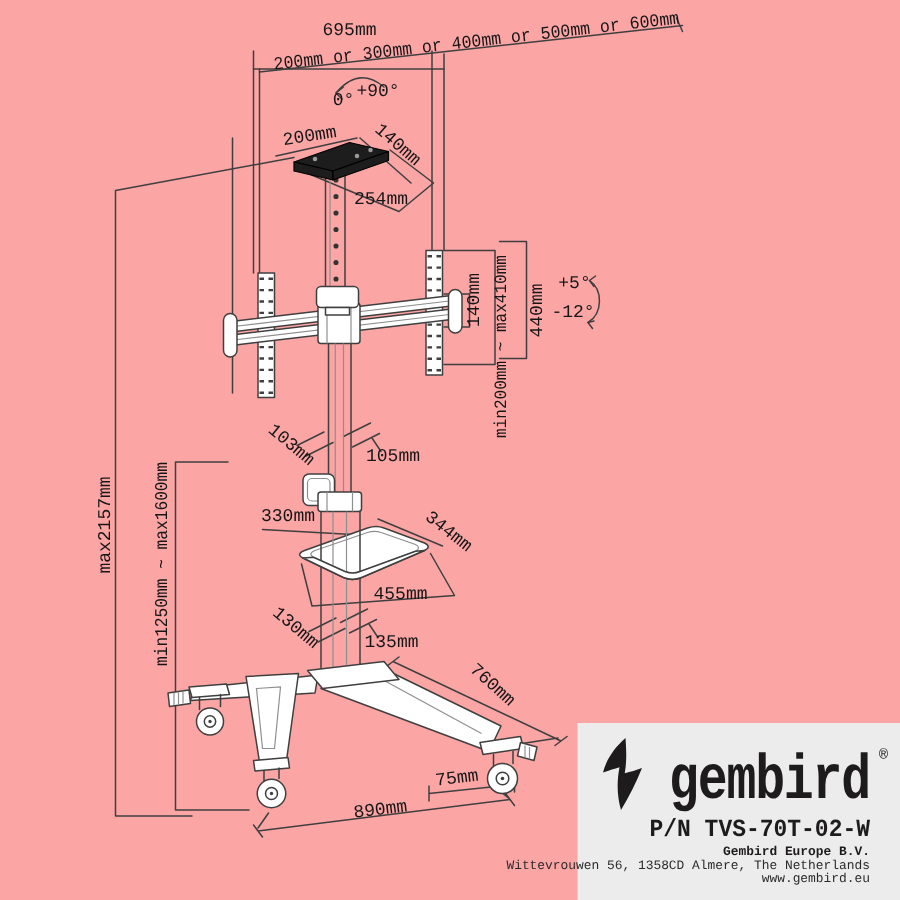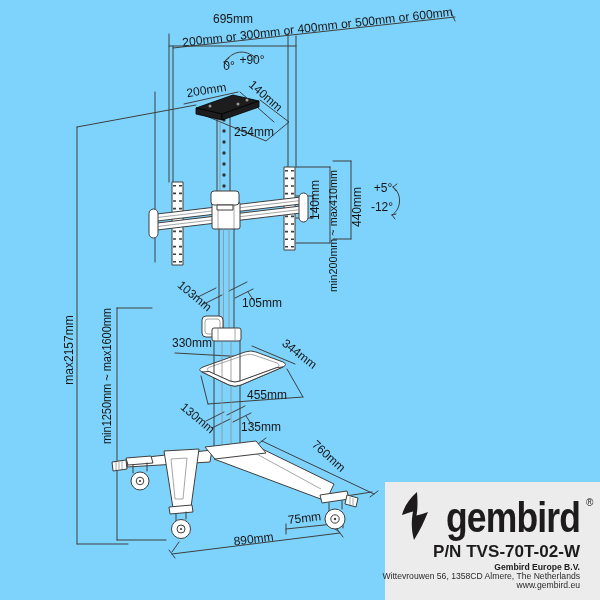--- a/index.html
+++ b/index.html
@@ -1,17 +1,17 @@
 <!DOCTYPE html>
 <html><head>
 <meta charset="utf-8">
 <style>
   html,body{margin:0;padding:0;background:#fff;}
-  #stage{position:relative;width:600px;height:600px;background:#7dd3fc;overflow:hidden;
-         font-family:Liberation Sans, sans-serif;}
+  #stage{position:relative;width:600px;height:600px;background:#fca5a5;overflow:hidden;
+         font-family:Liberation Mono, monospace;}
   svg{position:absolute;left:0;top:0;}
   .ln{stroke:#3f3f3f;stroke-width:1;fill:none;stroke-linecap:round;stroke-linejoin:round;}
   .thin{stroke:#8f8f8f;stroke-width:.8;fill:none;}
   .fw{fill:#ffffff;stroke:#3f3f3f;stroke-width:1;stroke-linejoin:round;}
   .dk{fill:#1d1d1d;stroke:#000;stroke-width:.8;stroke-linejoin:round;}
   .screwline{stroke:#3f3f3f;stroke-width:3;stroke-dasharray:1.6 6;fill:none;}
   .lbl{font-size:12px;fill:#161616;}
   .lbl-sm{font-size:11.5px;fill:#161616;}
   .brand-big{font-size:42px;font-weight:bold;fill:#1d1b1c;letter-spacing:-1px;}
   .brand-pn{font-size:16.5px;font-weight:bold;fill:#1d1b1c;}

